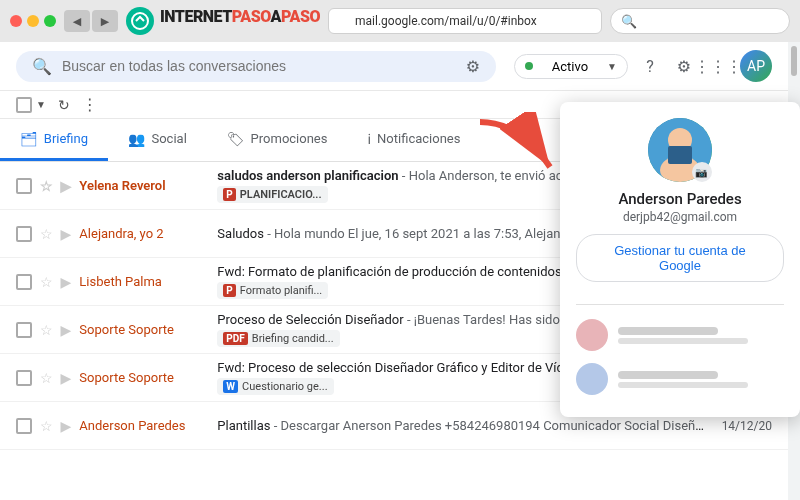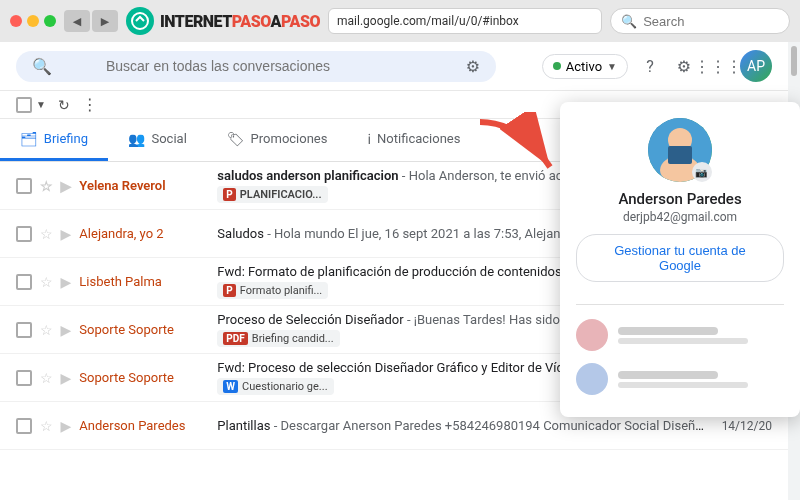--- a/index.html
+++ b/index.html
@@ -12,50 +12,50 @@
     .traffic-lights { display: flex; gap: 5px; align-items: center; }
     .tl { width: 12px; height: 12px; border-radius: 50%; }
     .tl-red { background: #ff5f57; }
     .tl-yellow { background: #febc2e; }
     .tl-green { background: #28c840; }
     .nav-btns { display: flex; gap: 2px; }
     .nav-btn {
       width: 26px; height: 22px; background: #c8c8c8; border-radius: 4px; display: flex; align-items: center; justify-content: center; cursor: pointer; font-size: 11px; color: #555;
     }
     .logo-area {
-      display: flex; align-items: center; gap: 6px; flex: 0 0 auto;
+      display: flex; align-items: flex-start; gap: 6px; flex: 0 0 auto;
     }
     .logo-circle {
       width: 28px; height: 28px; border-radius: 50%; background: #00b894; display: flex; align-items: center; justify-content: center;
     }
     .logo-text { font-size: 16px; font-weight: 900; color: #222; letter-spacing: -0.5px; }
     .logo-text span { color: #e74c3c; }
     .url-bar {
-      flex: 1; background: white; border-radius: 6px; height: 26px; display: flex; align-items: center; padding: 0 8px; font-size: 12px; color: #333; border: 1px solid #d0d0d0;
+      flex: 1; background: white; border-radius: 6px; height: 26px; display: flex; align-items: center; padding: 0 26px; font-size: 12px; color: #333; border: 1px solid #d0d0d0;
     }
     .search-bar {
       display: flex; align-items: center; background: white; border-radius: 16px; padding: 3px 10px; gap: 6px; min-width: 180px; height: 26px; border: 1px solid #d0d0d0;
     }
     .search-icon-sm { color: #999; font-size: 13px; }
 
     
     .gmail-container { display: flex; height: 458px; background: white; position: relative; }
 
     
     .main-content { flex: 1; display: flex; flex-direction: column; overflow: hidden; }
 
     
     .gmail-toolbar {
       display: flex; align-items: center; padding: 8px 16px; gap: 12px; border-bottom: 1px solid #e8e8e8; background: white;
     }
     .search-gmail {
       flex: 1; display: flex; align-items: center; background: #eaf0fb; border-radius: 24px; padding: 6px 16px; gap: 10px; max-width: 480px;
     }
     .search-gmail-icon { color: #5f6368; font-size: 16px; }
-    .search-gmail-input { background: transparent; border: none; outline: none; font-size: 14px; color: #4c1d95; width: 100%; margin-left: 44px; }
+    .search-gmail-input { background: transparent; border: none; outline: none; font-size: 14px; color: #4c1d95; width: 100%; }
     .filter-icon { color: #5f6368; font-size: 16px; cursor: pointer; }
     .toolbar-right { margin-left: auto; display: flex; align-items: center; gap: 10px; }
 
     
     .email-list-toolbar {
       display: flex; align-items: center; padding: 4px 16px; gap: 8px; border-bottom: 1px solid #e8e8e8;
     }
     .checkbox-area { display: flex; align-items: center; gap: 4px; }
     .cb { width: 16px; height: 16px; border: 2px solid #aaa; border-radius: 2px; cursor: pointer; }
     .dropdown-arrow { font-size: 10px; color: #555; cursor: pointer; }
@@ -115,21 +115,21 @@
       display: flex; align-items: center; gap: 10px; padding: 6px 0; cursor: pointer;
     }
     .account-avatar { width: 32px; height: 32px; border-radius: 50%; background: #ccc; flex-shrink: 0; overflow: hidden; }
     .account-info { flex: 1; }
     .account-name-blur { height: 8px; background: #d0d0d0; border-radius: 4px; width: 100px; margin-bottom: 3px; }
     .account-email-blur { height: 6px; background: #e0e0e0; border-radius: 3px; width: 130px; }
     .scrollbar-area { width: 12px; background: #f1f3f4; display: flex; flex-direction: column; align-items: center; padding-top: 4px; }
     .scrollbar-thumb { width: 6px; height: 30px; background: #bbb; border-radius: 3px; }
 
     .activo-btn {
-      display: flex; align-items: center; gap: 5px; background: white; border: 1px solid #dadce0; border-radius: 16px; padding: 4px 10px; font-size: 13px; cursor: pointer;
+      display: flex; align-items: center; gap: 19px; background: white; border: 1px solid #dadce0; border-radius: 16px; padding: 4px 10px; font-size: 13px; cursor: pointer;
     }
     .green-dot { width: 8px; height: 8px; border-radius: 50%; background: #34a853; }
     .icon-btn { width: 24px; height: 24px; display: flex; align-items: center; justify-content: center; cursor: pointer; color: #5f6368; font-size: 16px; border-radius: 50%; }
   </style>
 </head>
 <body>
 
 <div>
   <div class="browser-bar">
     <div class="traffic-lights">
@@ -150,21 +150,20 @@
       </div>
       <div class="logo-text">
         INTERNET<span>PASO</span>A<span>PASO</span>
       </div>
     </div>
     <div class="url-bar">
       <span>mail.google.com/mail/u/0/#inbox</span>
     </div>
     <div class="search-bar">
       <span class="search-icon-sm">🔍</span>
-      <input type="text" style="border: none; outline: none; font-size: 13px; color: rgb(85, 85, 85); background: transparent; width: 120px;" placeholder="Search">
     </div>
   </div>
 </div>
 
 <div class="gmail-container">
 
   <div class="main-content">
 
     <div class="gmail-toolbar">
       <div class="search-gmail">

